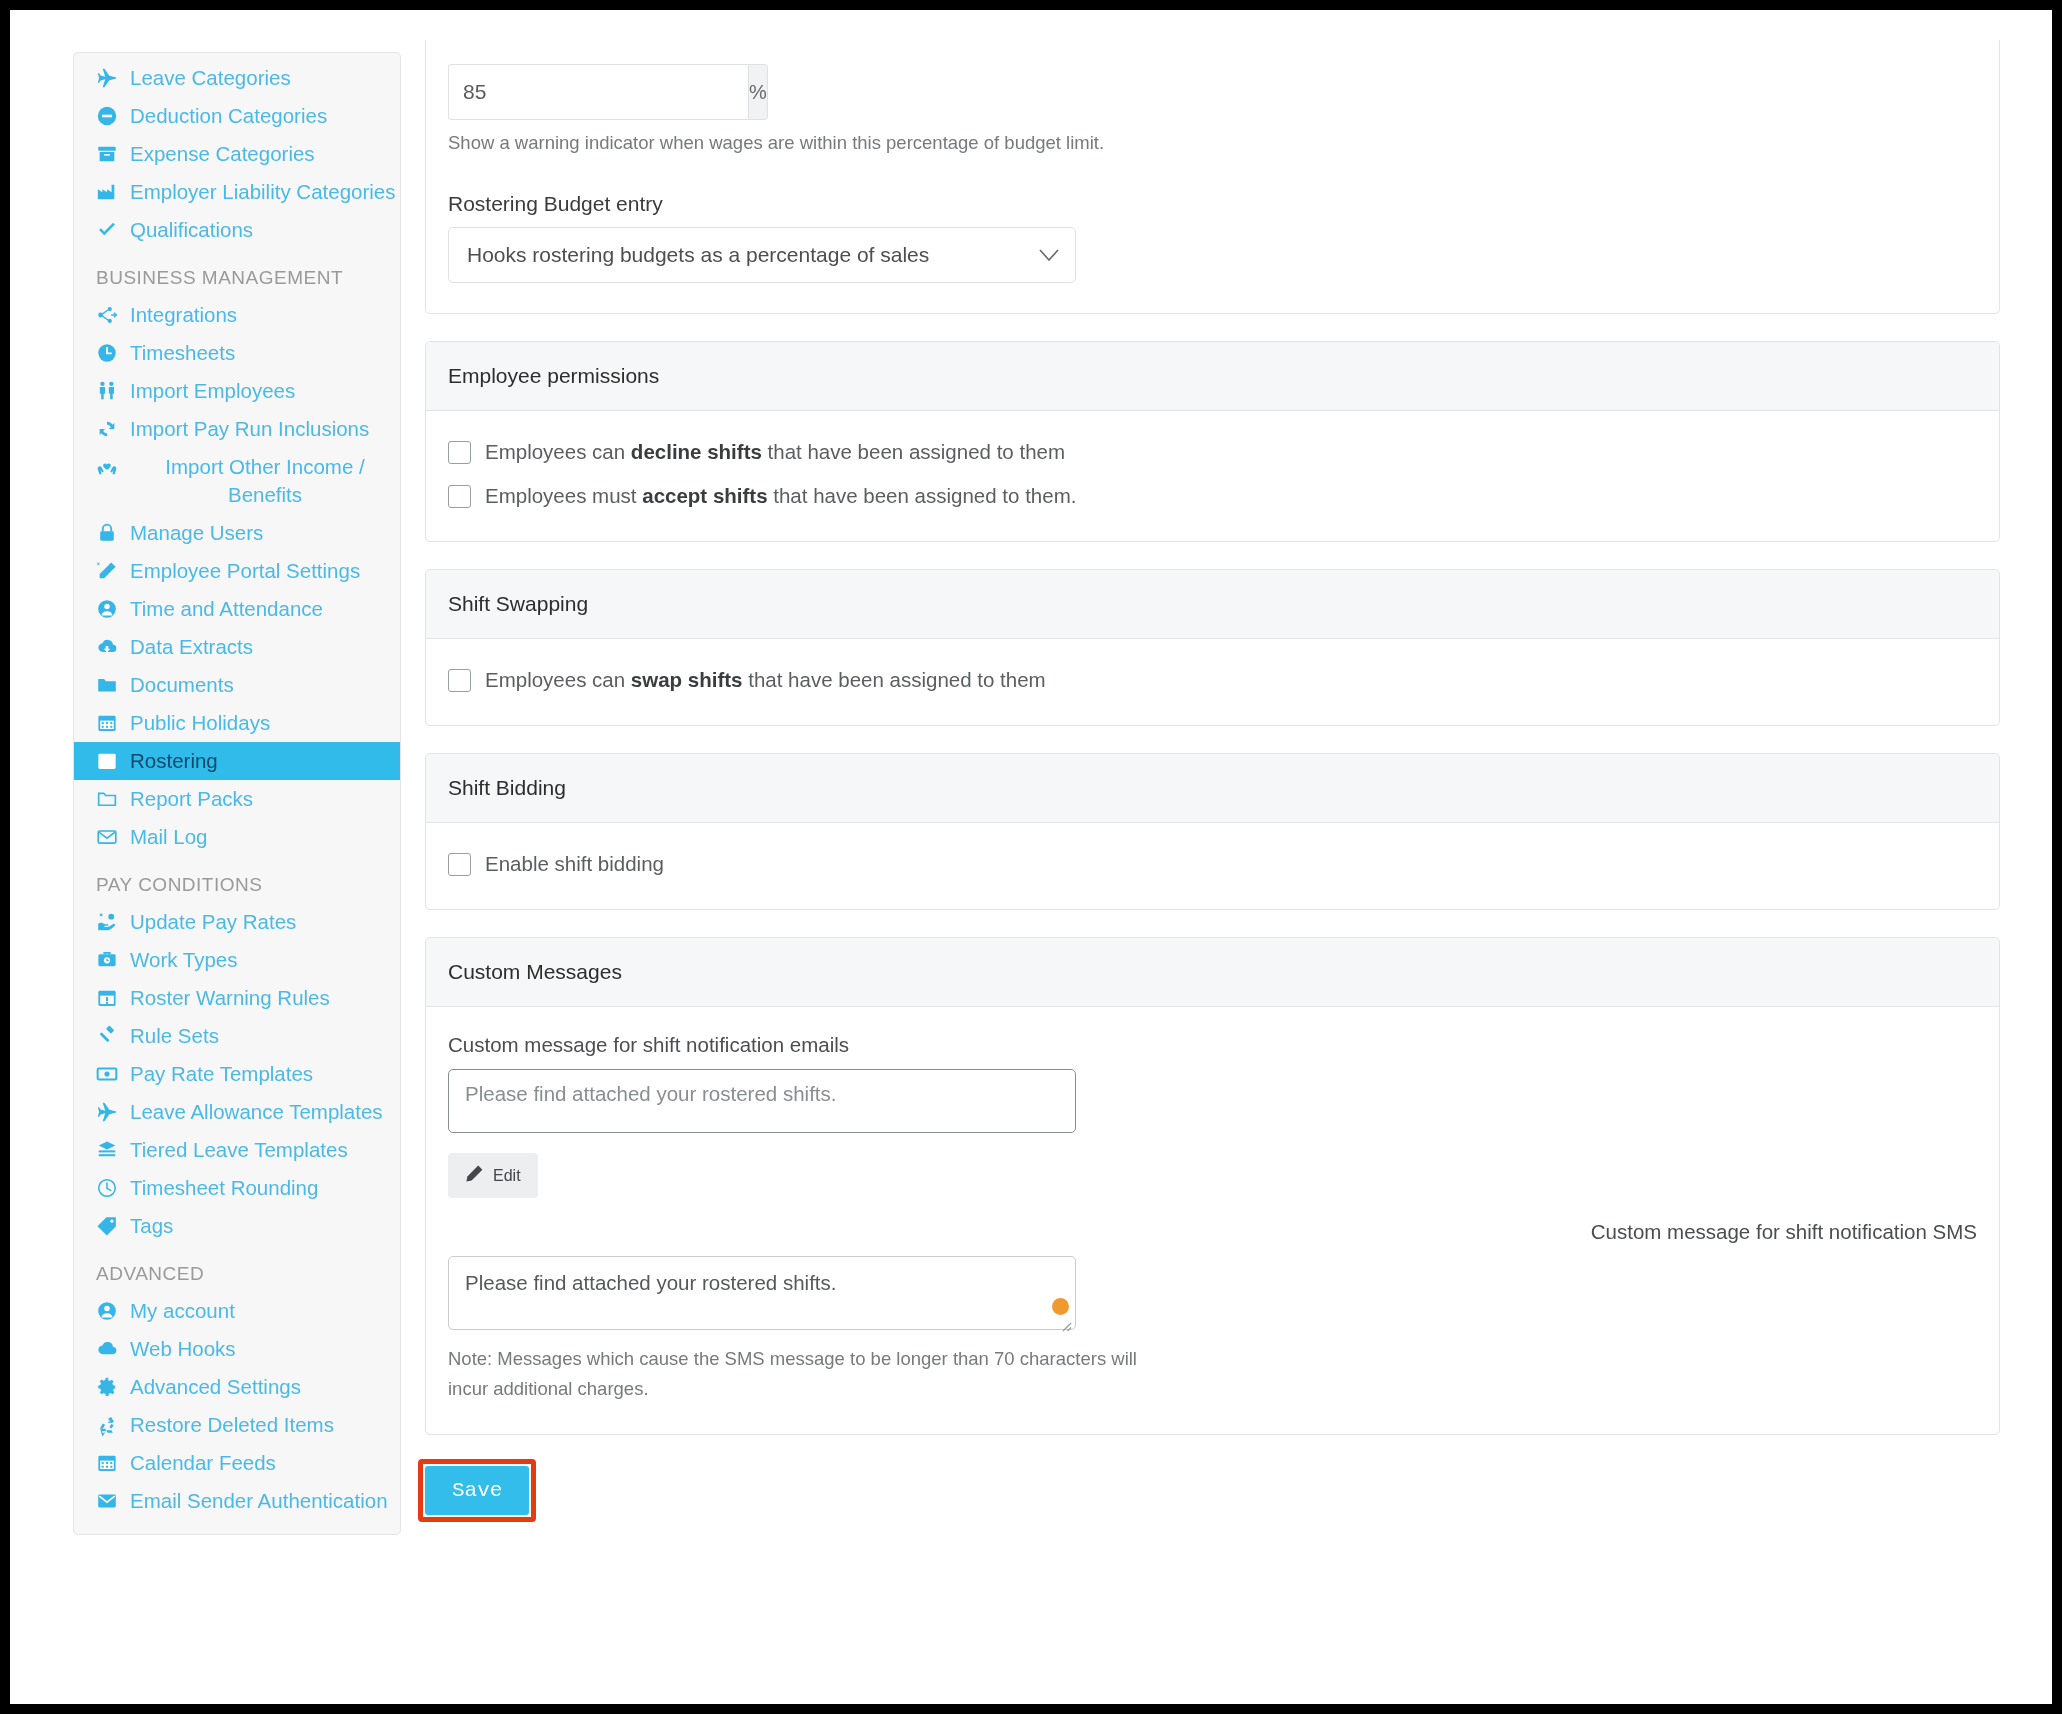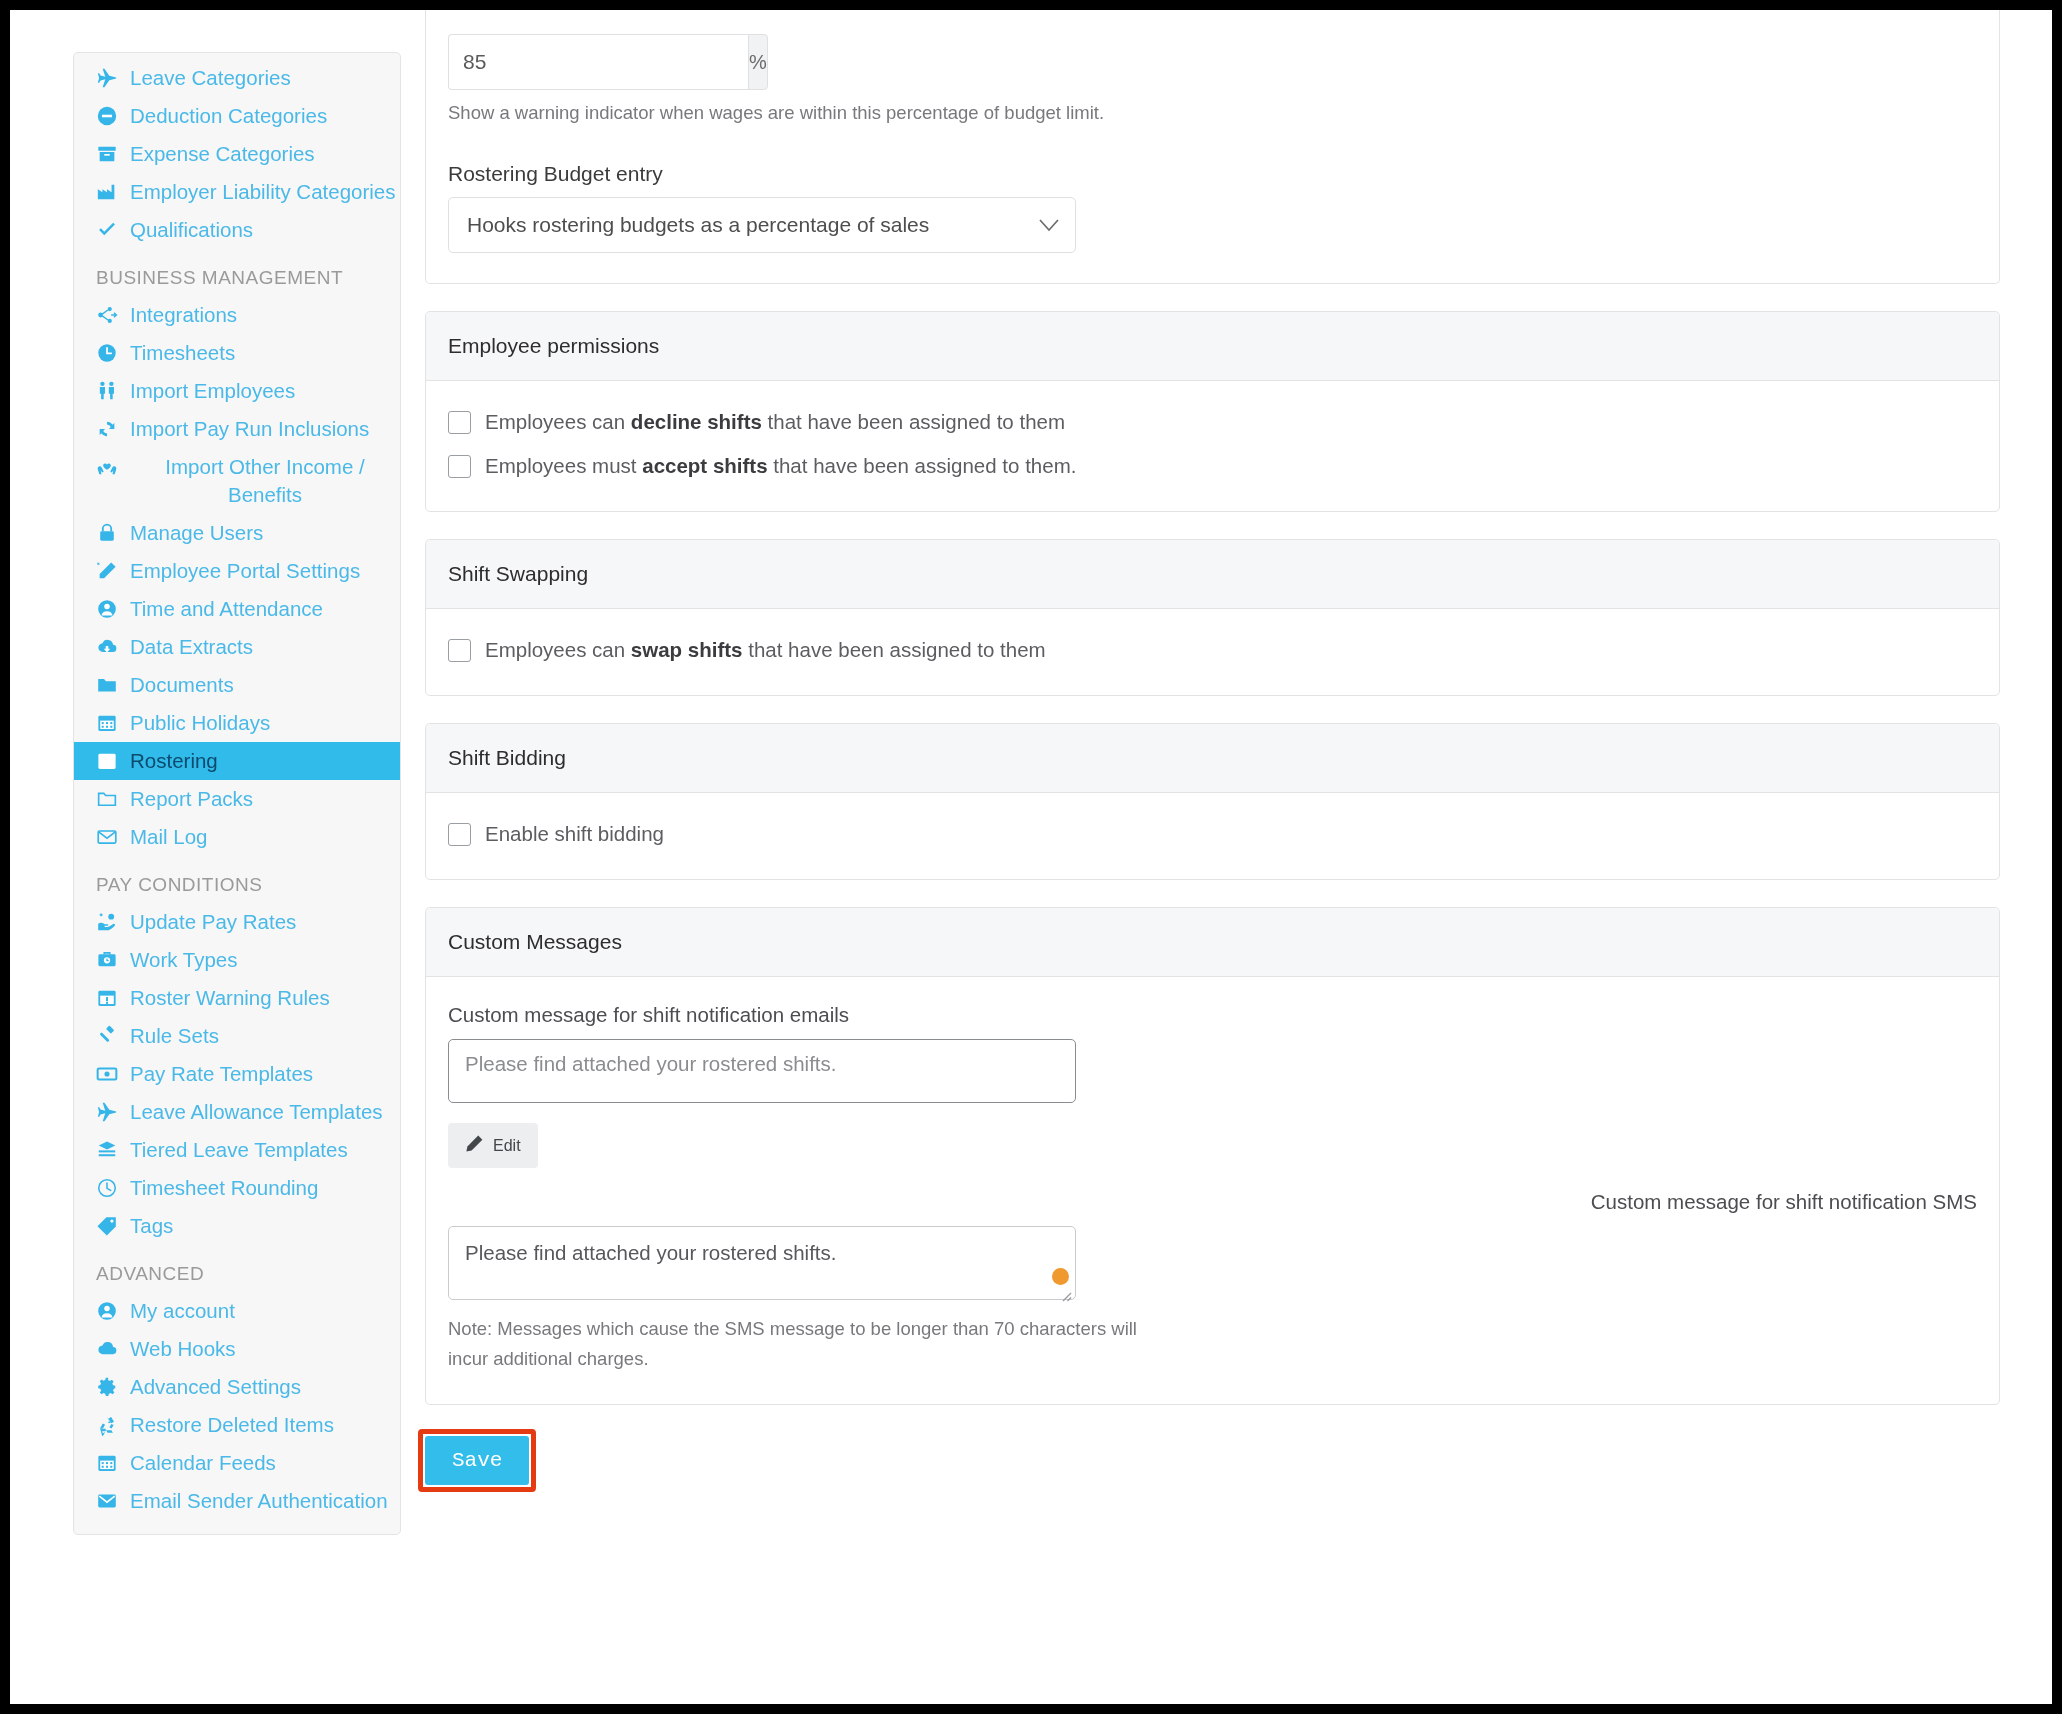--- a/index.html
+++ b/index.html
@@ -66,21 +66,21 @@
     font-size: 19px;
     letter-spacing: 0.5px;
     color: #9a9a9a;
     padding: 18px 0 7px 22px;
     font-weight: 400;
   }
 
   
   #main {
     position: absolute;
-    left: 415px; top: 0;
+    left: 415px; top: 30px;
     width: 1575px;
   }
   .panel {
     background: #ffffff;
     border: 1px solid #e2e3e5;
     border-radius: 5px;
     margin-bottom: 27px;
     box-sizing: border-box;
   }
   .panel-head {

